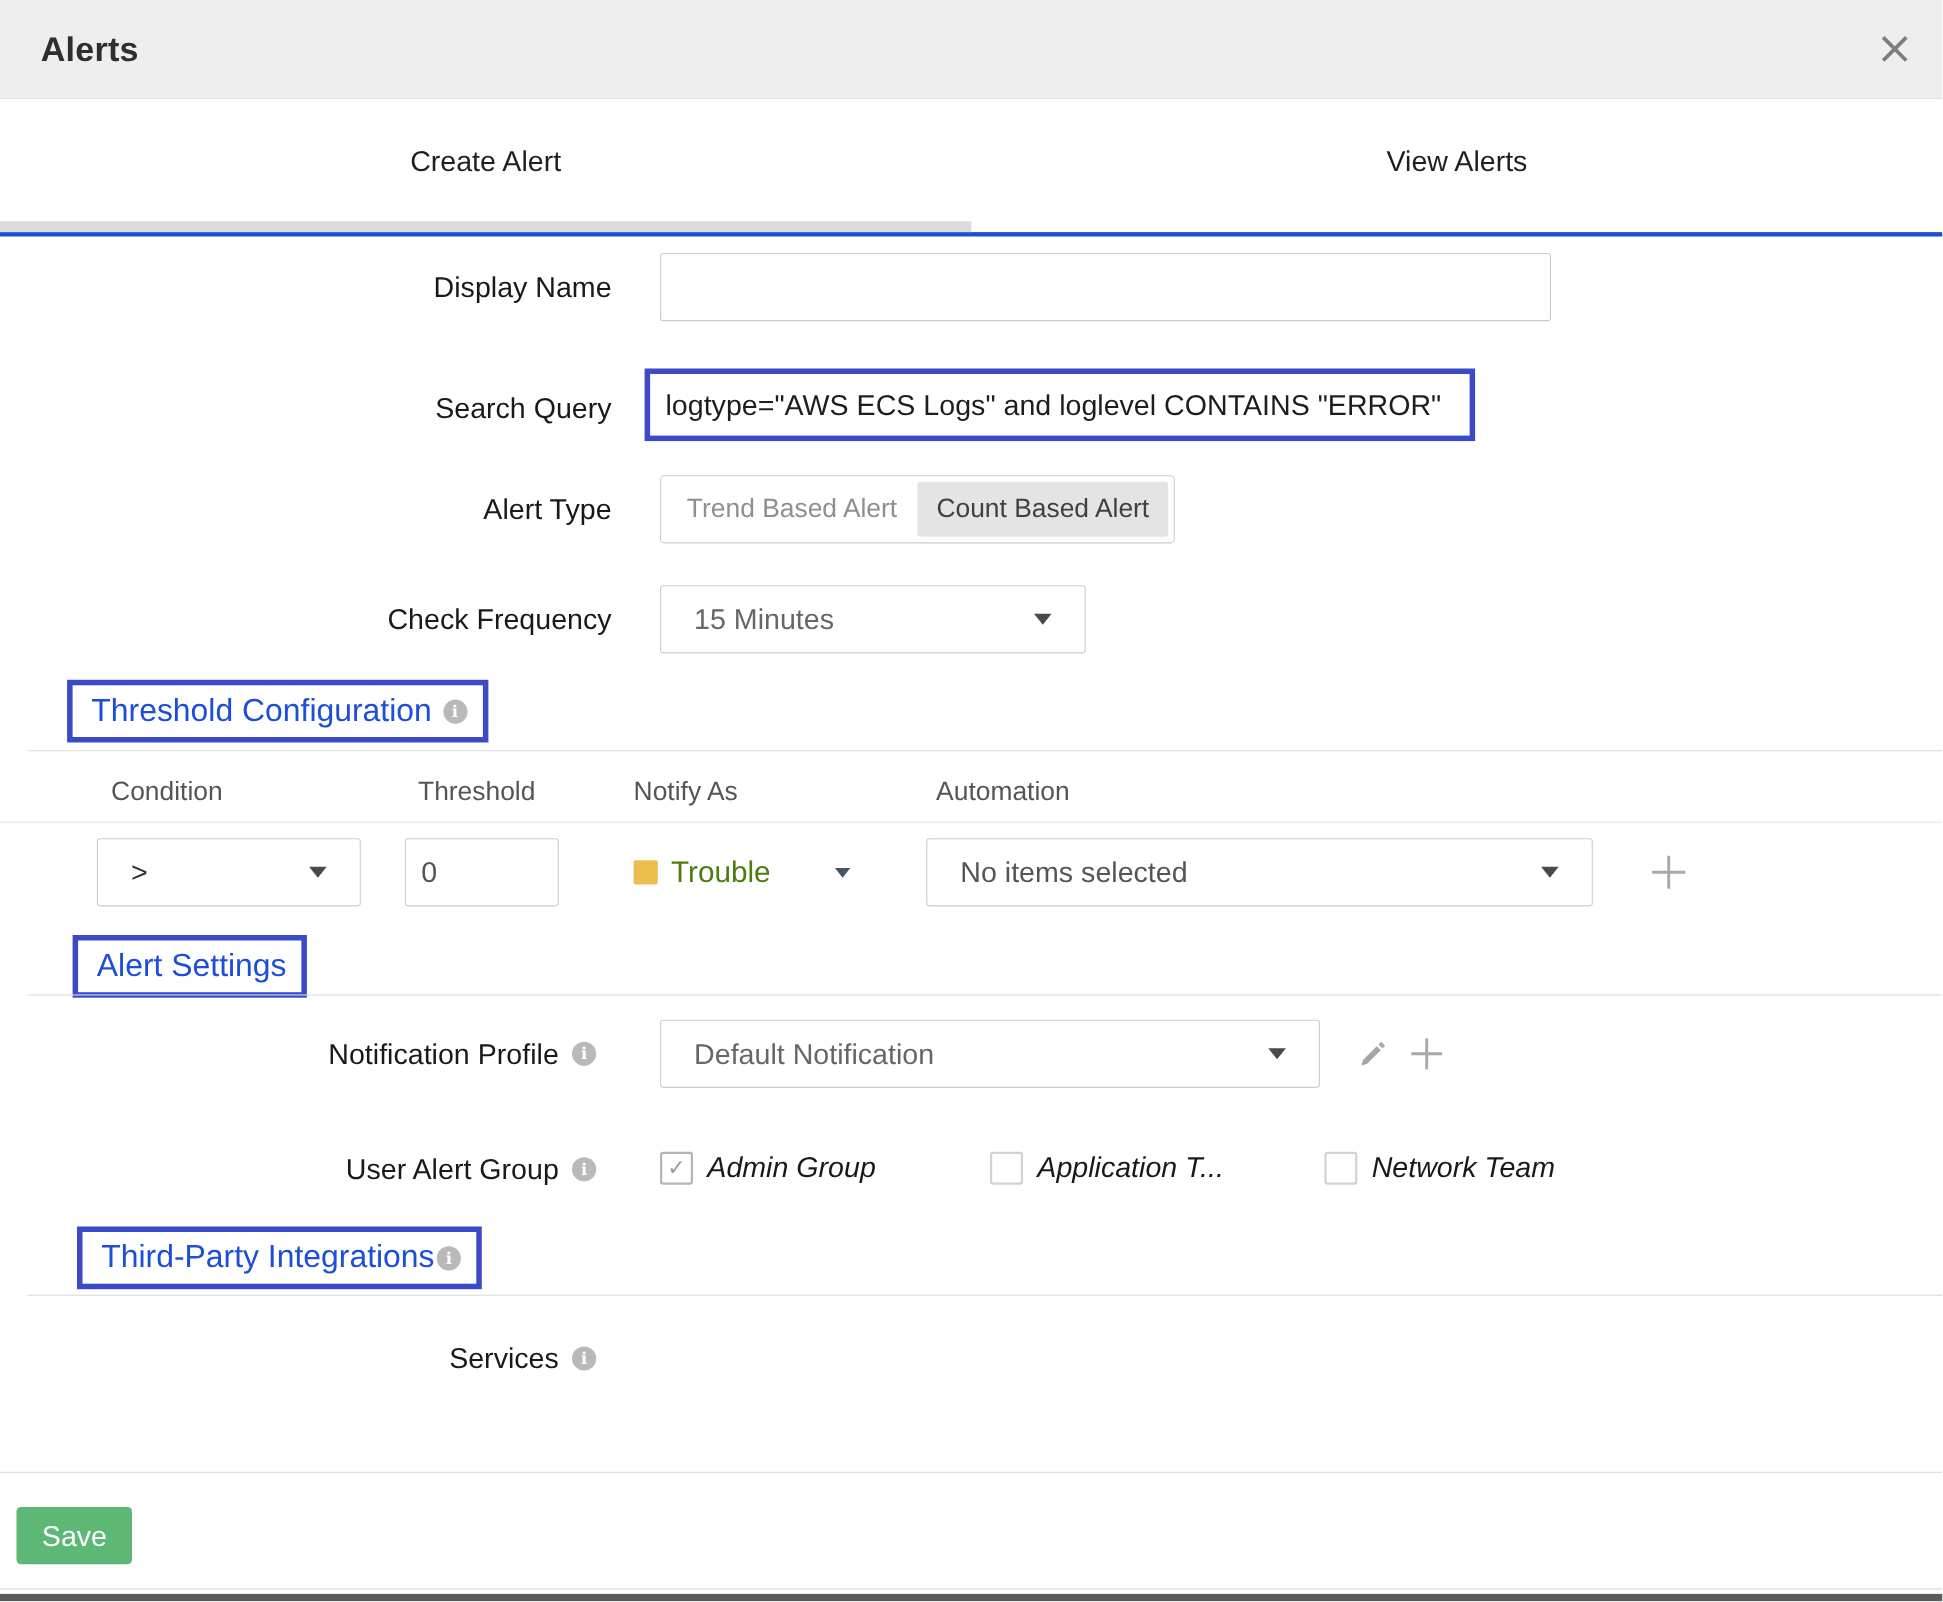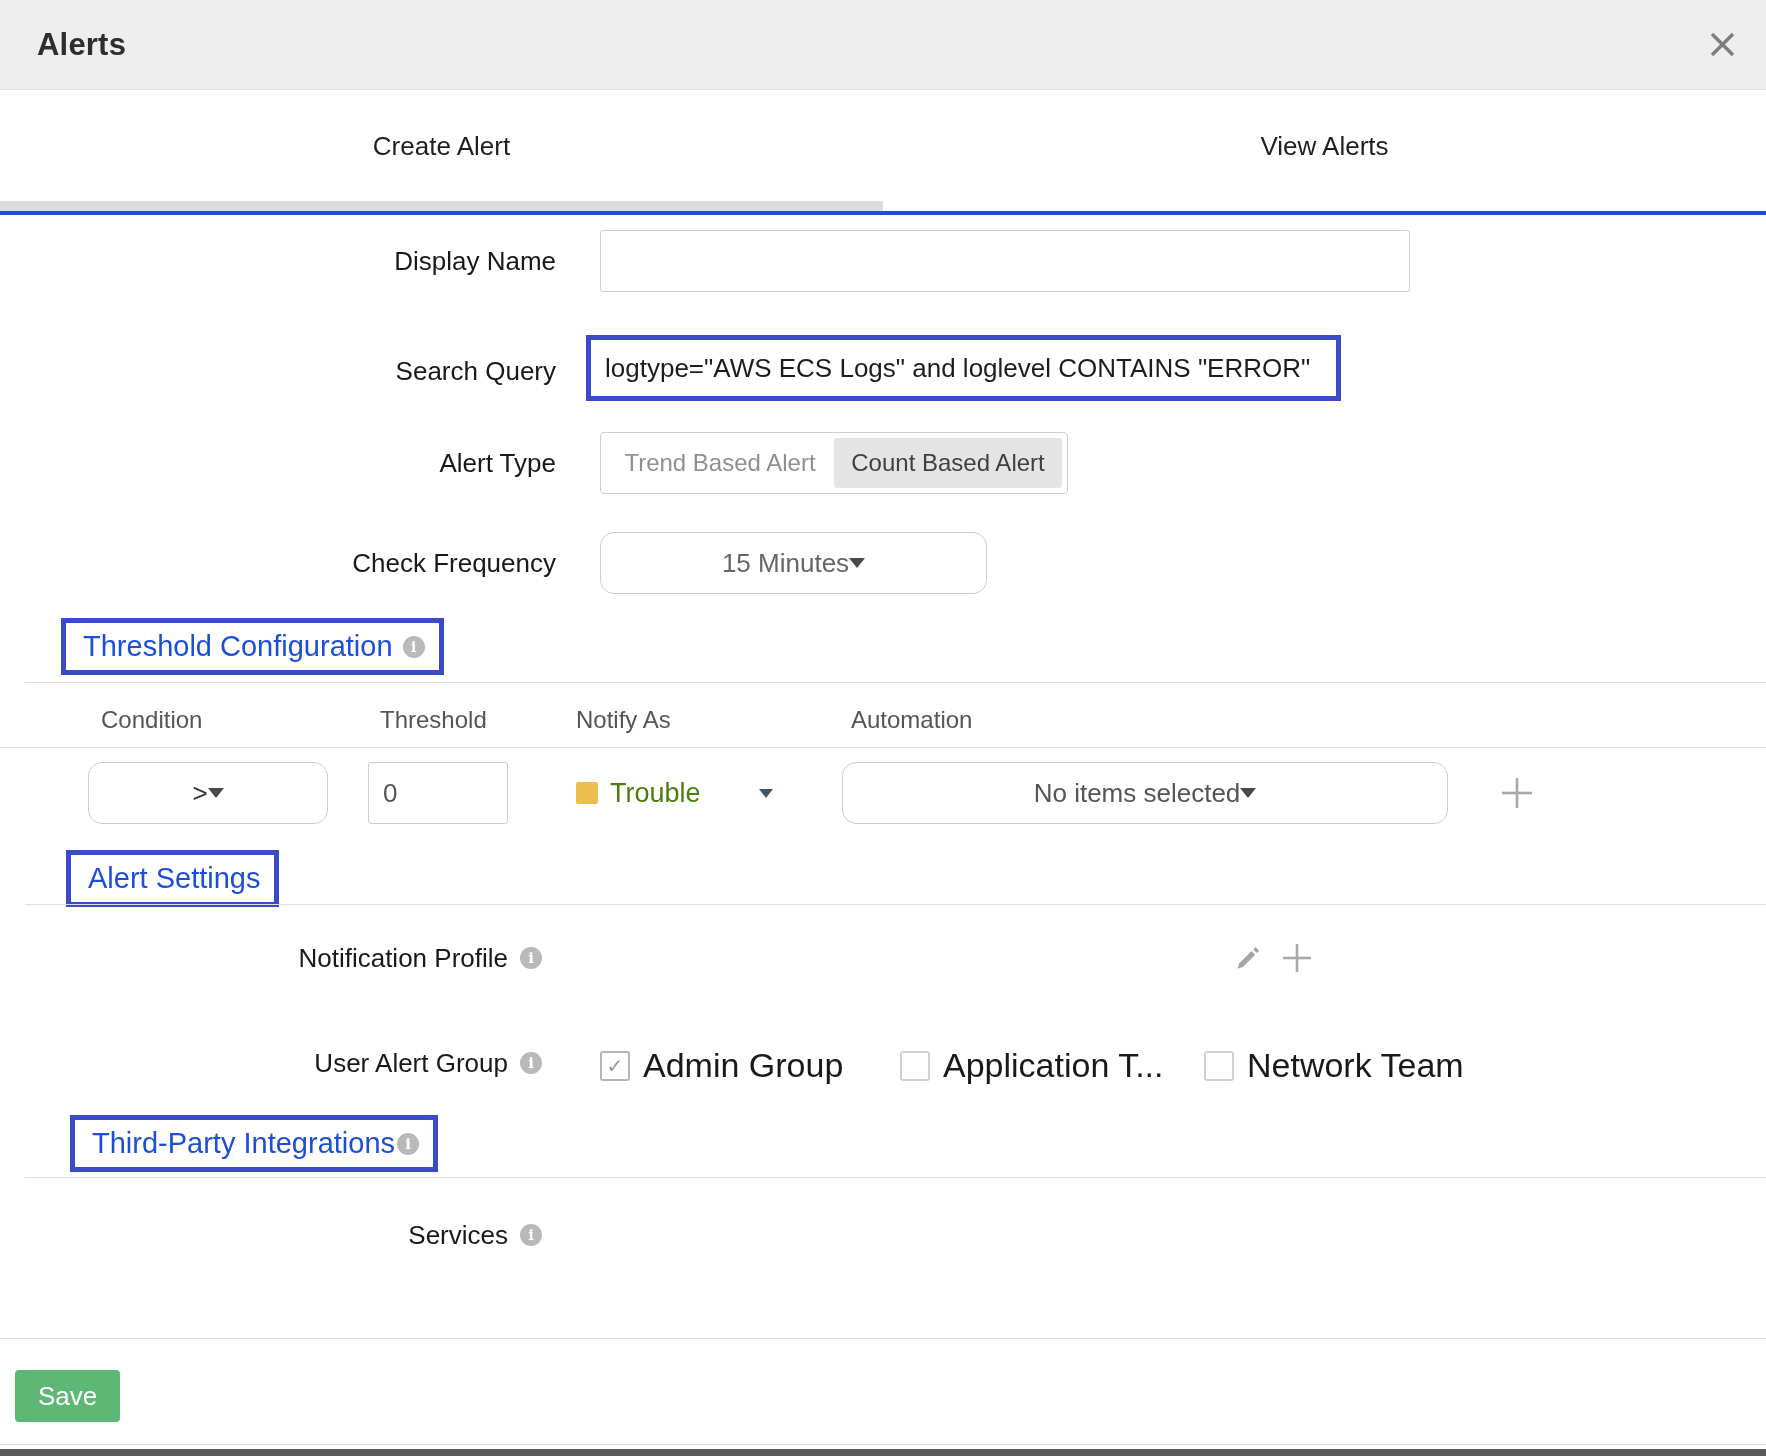--- a/index.html
+++ b/index.html
@@ -23,23 +23,23 @@
   
   .flabel{position:absolute;left:0;width:536px;text-align:right;font-size:26px;
           color:#191919;line-height:30px;margin-left:20px;}
   .flabel2{position:absolute;left:0;width:508px;text-align:right;font-size:26px;
            color:#191919;line-height:30px;}
   .info{position:absolute;width:22px;height:22px;border-radius:50%;background:#b9b9b9;
         color:#fff;font-size:15px;font-weight:bold;display:flex;align-items:center;
         justify-content:center;font-family:"DejaVu Serif",serif;}
   .inbox{position:absolute;border:1px solid #cccccc;border-radius:3px;background:#fff;
          box-sizing:border-box;font-size:26px;color:#555;}
-  .selbox{position:absolute;border:1px solid #cccccc;border-radius:14px;background:#fff;
+  .selbox{position:absolute;border:1px solid #cccccc;border-radius:3px;background:#fff;
           box-sizing:border-box;height:62px;display:flex;align-items:center;
-          justify-content:center;padding:0 30px;font-size:26px;color:#555;cursor:pointer;}
+          justify-content:space-between;padding:0 30px;font-size:26px;color:#555;cursor:pointer;}
   .caret{width:0;height:0;border-left:8px solid transparent;border-right:8px solid transparent;
          border-top:10px solid #4a4a4a;flex:none;}
   .divider{position:absolute;height:1px;background:#dddddd;}
   .ann-box{position:absolute;border:5px solid var(--annotation);background:transparent;
            display:flex;align-items:center;padding:7px 14px 7px 17px;}
   .sec-title{font-size:29px;color:#1d4ed8;white-space:nowrap;}
   .sec-info{position:static;margin-left:10px;flex:none;}
   .col-h{position:absolute;top:706px;font-size:24px;color:#555;}
   input{font-family:"Liberation Sans",sans-serif;outline:none;}
   .txtin{width:100%;height:100%;border:none;background:transparent;font-size:26px;
@@ -56,21 +56,21 @@
   .swatch{width:22px;height:22px;background:var(--trouble);border-radius:2px;flex:none;}
   .notify .nlabel{font-size:27px;color:#4d7c0f;margin-left:12px;}
   .ncaret{width:0;height:0;border-left:7px solid transparent;border-right:7px solid transparent;
           border-top:9px solid #445463;margin-left:58px;}
   
   .cb{position:absolute;top:1046px;display:flex;align-items:center;cursor:pointer;}
   .cb .box{width:30px;height:30px;border:2px solid #d2d2d2;border-radius:3px;background:#fff;
            box-sizing:border-box;display:flex;align-items:center;justify-content:center;
            font-size:20px;color:#9a9a9a;}
   .cb.checked .box{border-color:#b5b5b5;}
-  .cb .cbl{font-size:34px;color:#191919;margin-left:13px;white-space:nowrap;}
+  .cb .cbl{font-size:26px;color:#191919;margin-left:13px;white-space:nowrap;font-style:italic;}
   .cb:not(.checked) .box span{visibility:hidden;}
   
   .save-btn{position:absolute;left:15px;top:1370px;height:52px;padding:0 23px;
             background:var(--save-green);border:none;border-radius:4px;color:#fff;
             font-size:26px;cursor:pointer;font-family:"Liberation Sans",sans-serif;}
   .icon-btn{position:absolute;background:none;border:none;padding:0;line-height:0;cursor:pointer;}
 </style>
 </head>
 <body>
 
@@ -153,20 +153,24 @@
     </svg>
   </button>
 
   <div class="ann-box" style="left:66px;top:850px">
     <span class="sec-title">Alert Settings</span>
   </div>
   <div class="divider" style="left:25px;right:0;top:904px"></div>
 
   <div class="flabel2" style="top:943px">Notification Profile</div>
   <div class="info" style="left:520px;top:947px">i</div>
+  <div class="selbox" style="left:600px;top:927px;width:600px">
+    <span style="color:#666">Default Notification</span>
+    <span class="caret"></span>
+  </div>
   <button class="icon-btn" style="left:1232px;top:942px">
     <svg width="32" height="32" viewBox="0 0 24 24">
       <path fill="#a6a6a6" d="M4.2 20l1.3-4 9.2-9.2 2.7 2.7-9.2 9.2-4 1.3z"></path>
       <path fill="#a6a6a6" d="M15.9 5.6l1.8-1.8 2.7 2.7-1.8 1.8-2.7-2.7z"></path>
     </svg>
   </button>
   <button class="icon-btn" style="left:1280px;top:941px">
     <svg width="34" height="34" viewBox="0 0 34 34">
       <line x1="17" y1="3" x2="17" y2="31" stroke="#a8a8a8" stroke-width="2.6"></line>
       <line x1="3" y1="17" x2="31" y2="17" stroke="#a8a8a8" stroke-width="2.6"></line>

